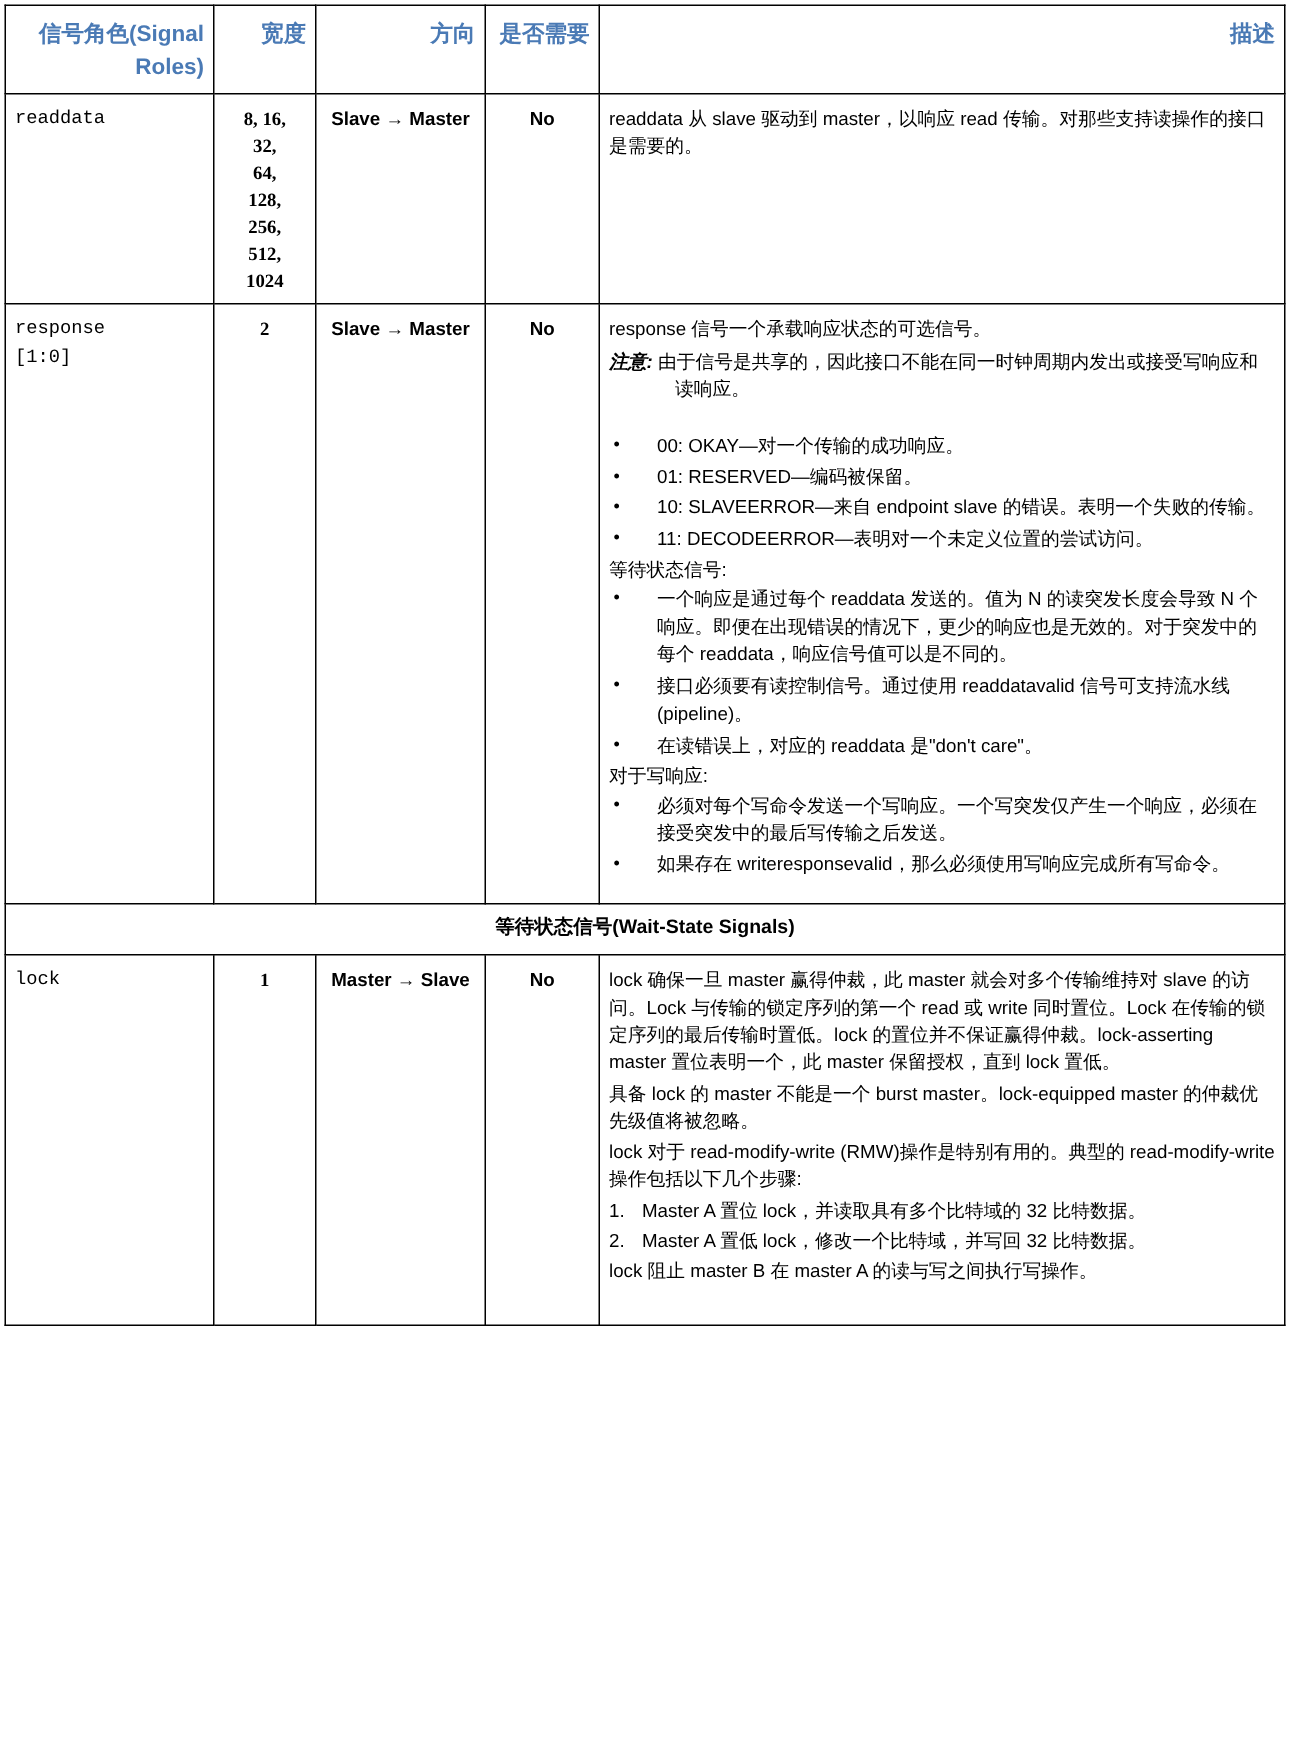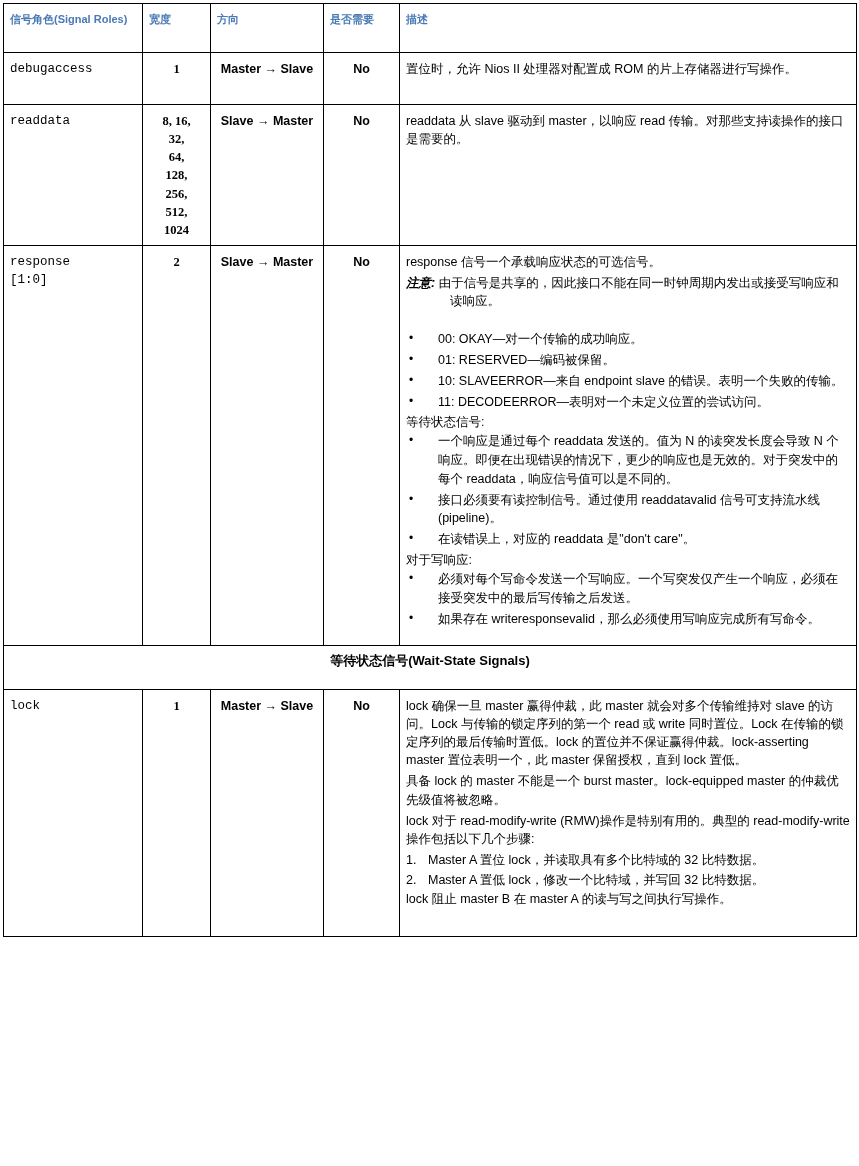--- a/index.html
+++ b/index.html
@@ -38,22 +38,22 @@
   col.c-sig   { width: 139px; }
   col.c-wid   { width: 68px; }
   col.c-dir   { width: 113px; }
   col.c-req   { width: 76px; }
   col.c-desc  { width: 457px; }
 
   
   tr.head-row td {
     color: #4a7ab5;
     font-weight: bold;
-    text-align: left;
-    font-size: 11px;
+    text-align: right;
+    font-size: 15px;
     height: 34px;
     vertical-align: top;
     padding-top: 8px;
   }
   tr.head-row td.h-sig { }
   tr.head-row td.h-desc { }
 
   
   td.sig {
     font-family: "Liberation Mono", monospace;
@@ -140,21 +140,21 @@
     content: counter(step) ".";
     position: absolute;
     left: 0;
     top: 0;
   }
   
   tr.section-row td {
     text-align: center;
     font-weight: bold;
     font-size: 13px;
-    padding: 6px 0 18px 0;
+    padding: 6px 0 8px 0;
     height: 19px;
   }
   
   tr.r-debug td { height: 38px; }
   tr.r-read td  { height: 38px; }
   tr.r-readdata td { height: 116px; }
   tr.r-response td { height: 386px; }
   tr.r-write td { height: 39px; }
   tr.r-writedata td { height: 113px; }
   tr.r-lock td { height: 233px; }
@@ -175,30 +175,20 @@
     <tbody>
 
       <tr class="head-row">
         <td class="h-sig">信号角色(Signal Roles)</td>
         <td>宽度</td>
         <td>方向</td>
         <td>是否需要</td>
         <td class="h-desc">描述</td>
       </tr>
 
-      <tr class="r-debug">
-        <td class="sig">debugaccess</td>
-        <td class="wid">1</td>
-        <td class="dir">Master →
-Slave</td>
-        <td class="req">No</td>
-        <td class="desc">
-          <p class="para">置位时，允许 Nios II 处理器对配置成 ROM 的片上存储器进行写操作。</p>
-        </td>
-      </tr>
 
 
       <tr class="r-readdata">
         <td class="sig">readdata</td>
         <td class="wid">8, 16,
 32,
 64,
 128,
 256,
 512,

